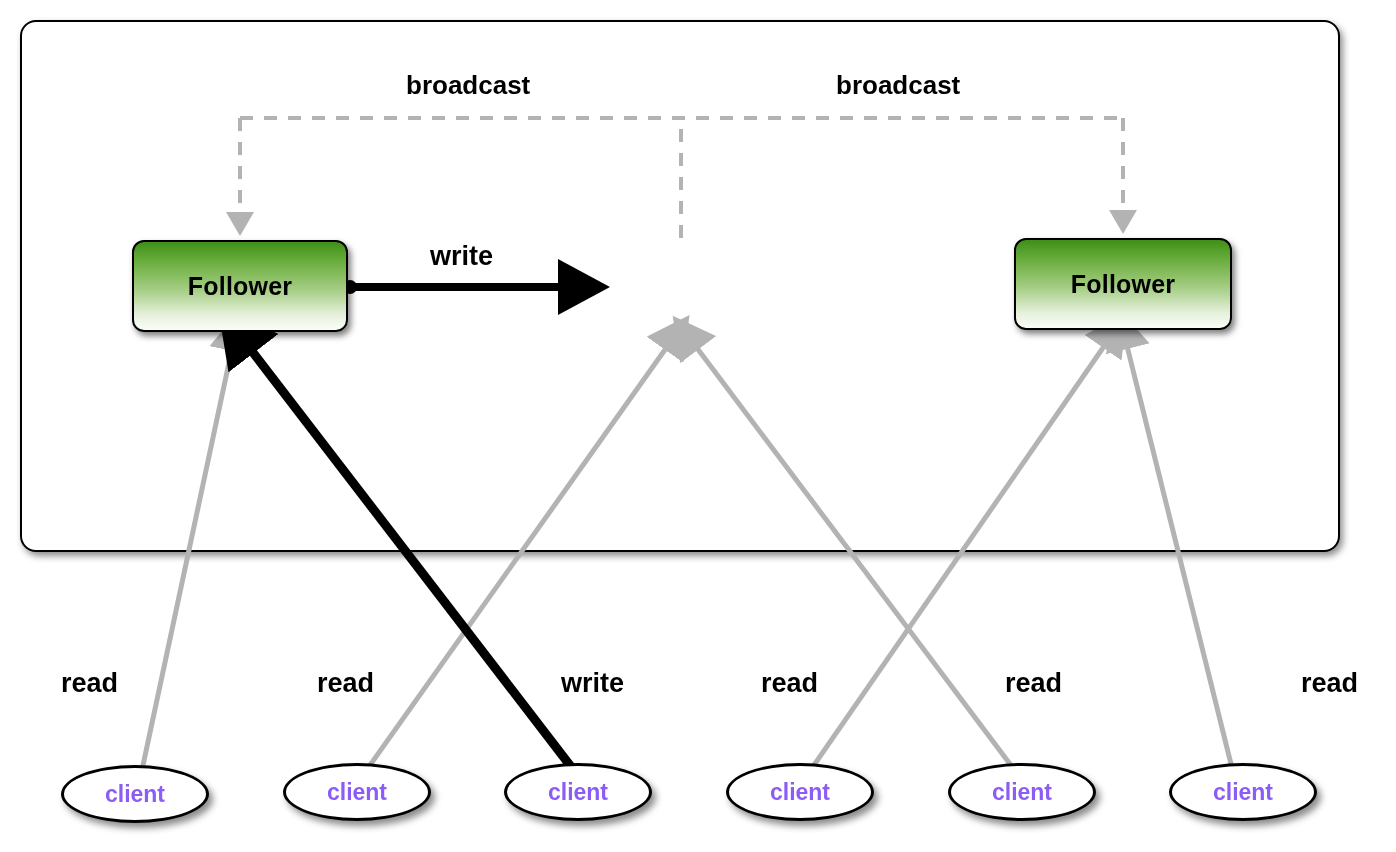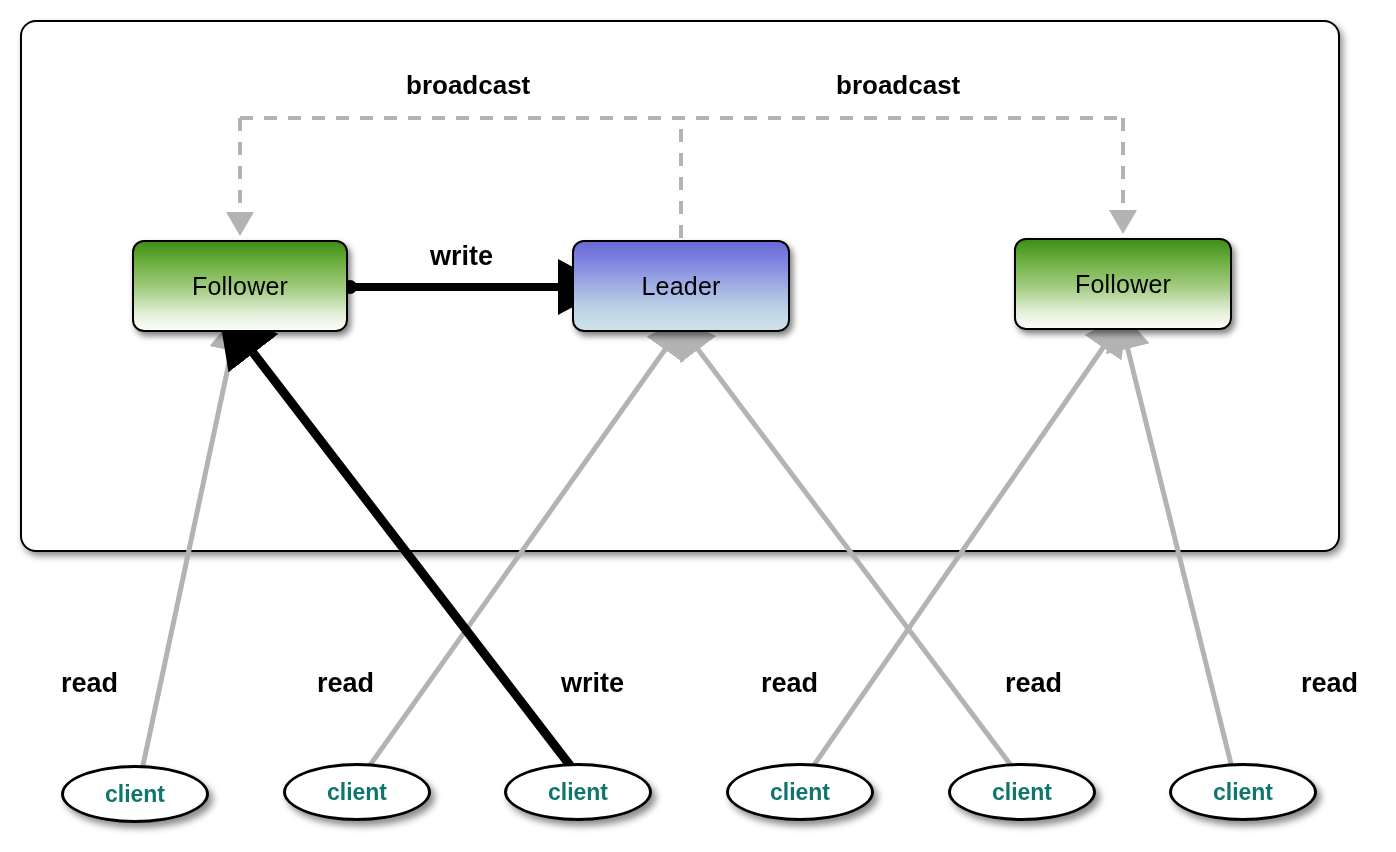--- a/index.html
+++ b/index.html
@@ -49,21 +49,21 @@
     border: 2px solid #000000;
     border-radius: 12px;
     box-sizing: border-box;
     display: flex;
     align-items: center;
     justify-content: center;
     box-shadow: 3px 4px 6px rgba(0,0,0,0.5);
   }
   .node .node-label {
     font-size: 25px;
-    font-weight: normal;
+    font-weight: bold;
     color: #000000;
     letter-spacing: 0.2px;
   }
   .node.follower {
     background: linear-gradient(to bottom, #3f8f18 0%, #69ad3c 22%, #a7ce86 55%, #e4f0da 82%, #fbfdf8 100%);
   }
   .node.leader {
     background: linear-gradient(to bottom, #6a6ad4 0%, #7b7ee0 18%, #9aa6e3 45%, #b9cfe5 72%, #cfe2ec 100%);
   }
   #node-follower-left  { left: 132px;  top: 240px; }
@@ -80,21 +80,21 @@
     background: #ffffff;
     box-sizing: border-box;
     display: flex;
     align-items: center;
     justify-content: center;
     box-shadow: 4px 5px 7px rgba(0,0,0,0.45);
   }
   .client .client-label {
     font-size: 23px;
     font-weight: bold;
-    color: #0f766e;
+    color: #8b5cf6;
   }
 
   
   .edge-label {
     position: absolute;
     font-size: 27px;
     font-weight: bold;
     color: #000000;
     white-space: nowrap;
   }
@@ -152,23 +152,20 @@
 
       <line x1="352" y1="287" x2="566" y2="287" stroke="#000000" stroke-width="8" marker-end="url(#ah-black)"></line>
       <circle cx="350" cy="287" r="7" fill="#000000"></circle>
     </g>
   </svg>
 
   <div class="node follower" id="node-follower-left">
     <span class="node-label">Follower</span>
   </div>
 
-  <div class="node leader" id="node-leader">
-    <span class="node-label">Leader</span>
-  </div>
 
   <div class="node follower" id="node-follower-right">
     <span class="node-label">Follower</span>
   </div>
 
   <div class="edge-label broadcast" style="left:406px; top:70px;">broadcast</div>
   <div class="edge-label broadcast" style="left:836px; top:70px;">broadcast</div>
   <div class="edge-label" style="left:430px; top:241px;">write</div>
 
   <div class="edge-label" style="left:61px; top:668px;">read</div>

